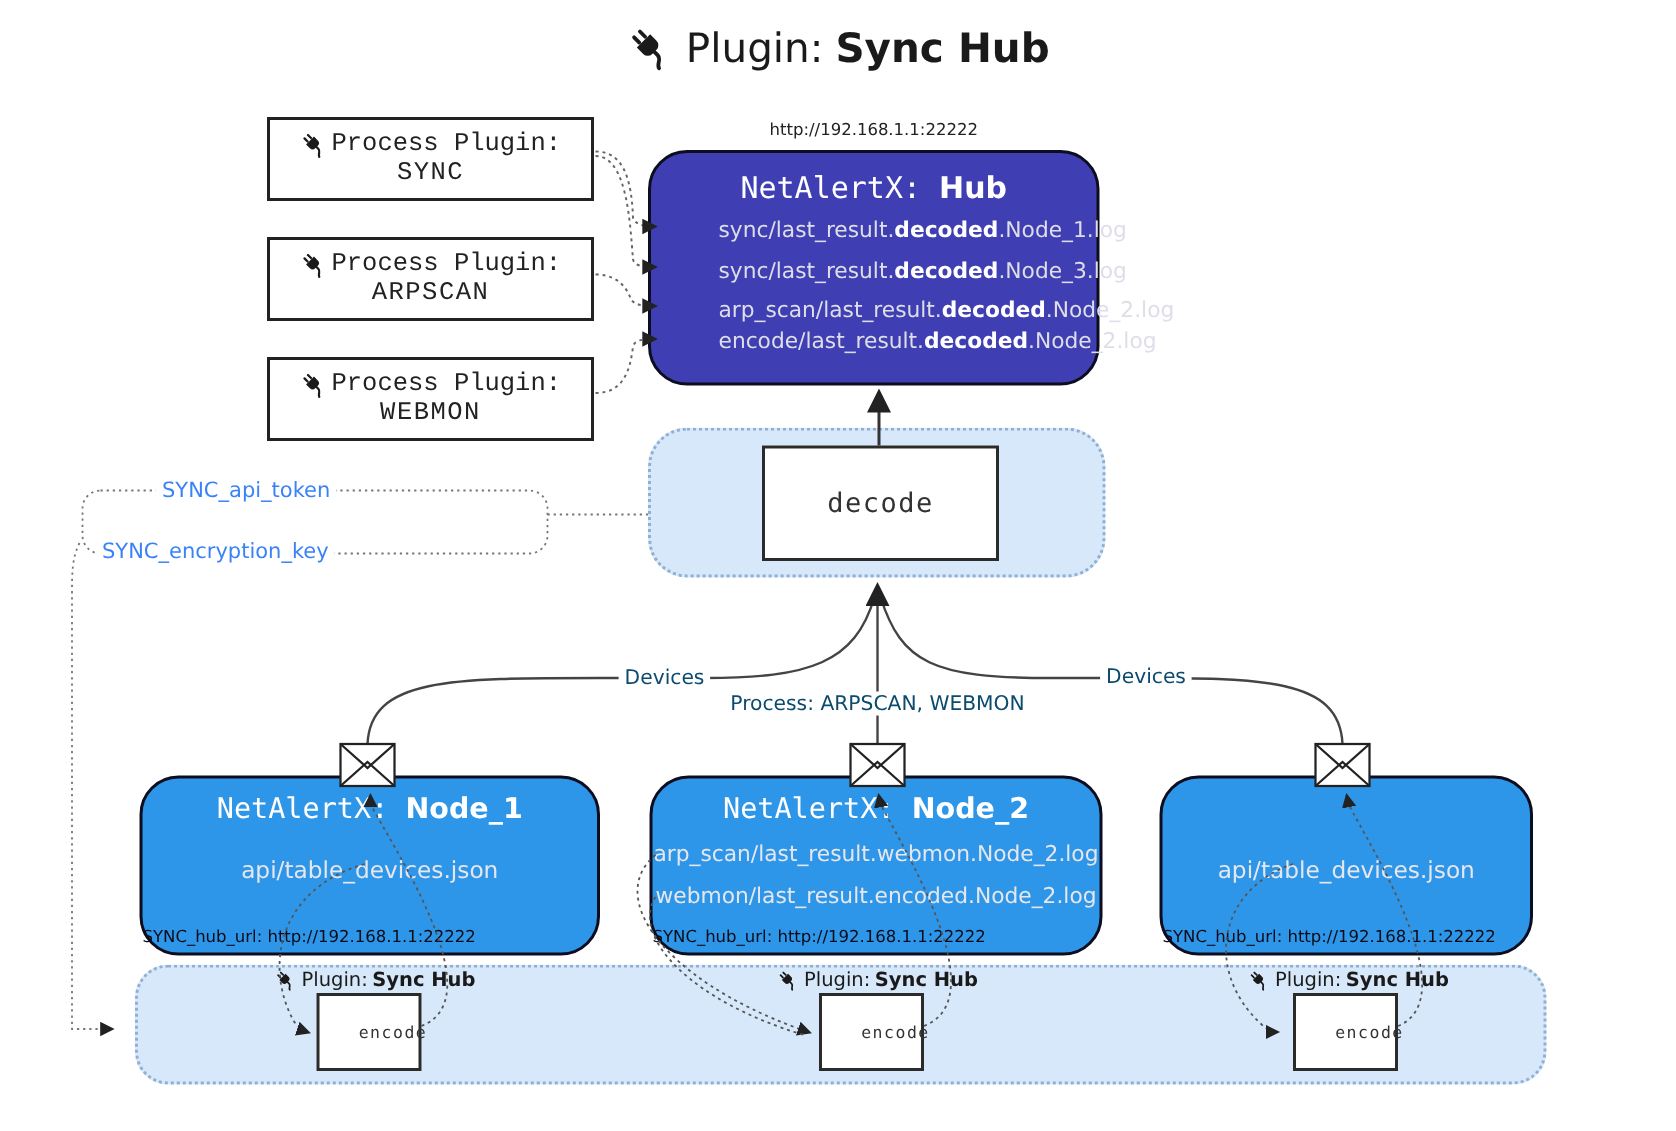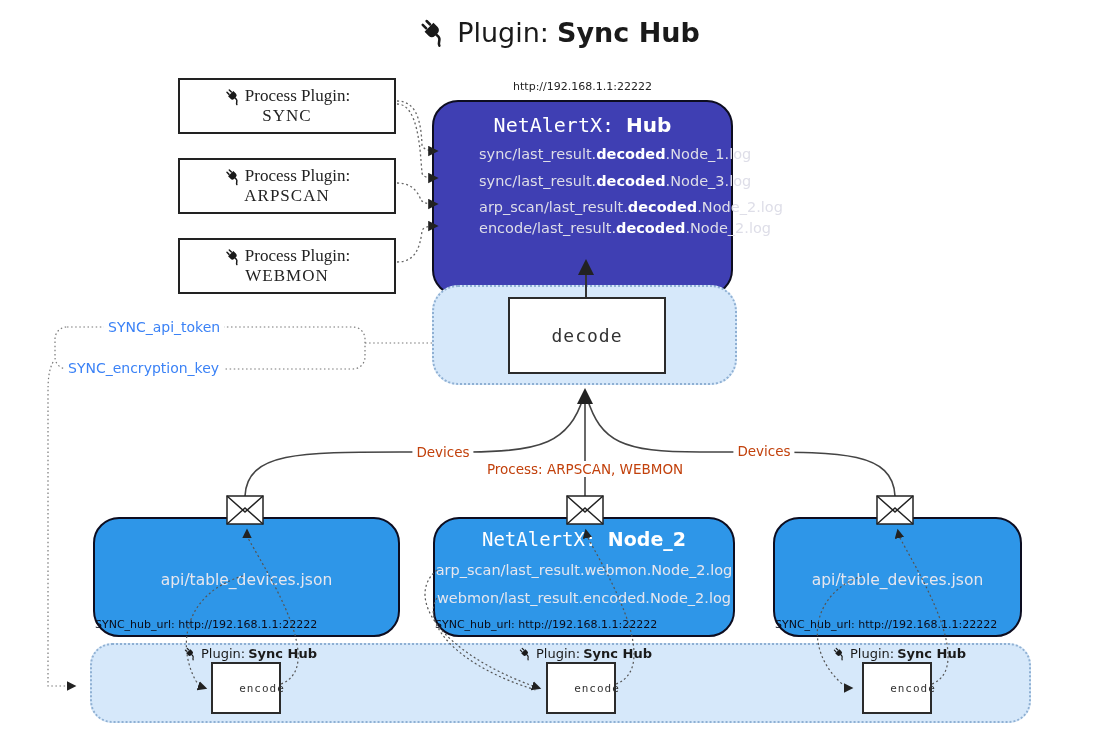--- a/index.html
+++ b/index.html
@@ -16,47 +16,47 @@
 
   
   .title{left:50%; top:16px; transform:translateX(-50%); display:flex; align-items:center; gap:8px;
          font-size:27px; color:#1a1a1a; white-space:nowrap;}
   .title b{font-weight:700;}
   .plug{color:#1a1a1a;}
 
   
   .pbox{left:178px; width:218px; height:56px; border:2px solid #222; background:#fff;
         display:flex; flex-direction:column; align-items:center; justify-content:center;
-        font-family:Liberation Serif, serif; font-size:17px; color:#222;}
+        font-family:Liberation Mono, monospace; font-size:17px; color:#222;}
   .pbox .l1{display:flex; align-items:center; gap:2px;}
   .pbox .l2{letter-spacing:1px;}
 
   
-  .hub{left:432px; top:100px; width:301px; height:196px; background:var(--hub-bg);
+  .hub{left:432px; top:100px; width:301px; height:157px; background:var(--hub-bg);
        border:2px solid #0d0d20; border-radius:26px; color:var(--text-light);}
   .hub-title{position:absolute; top:11px; width:100%; text-align:center; font-size:20px; color:#fff;
        font-family:"DejaVu Sans Mono","Liberation Mono",monospace;}
   .hub-title b{font-family:"DejaVu Sans","Liberation Sans",sans-serif; font-weight:700;}
   .hub-log{position:absolute; left:16px; font-size:14.5px; color:#dedee8; white-space:nowrap;margin-left:29px;}
   .hub-log b{color:#fff; font-weight:700;}
   .hub-url{left:432px; top:80px; width:301px; text-align:center; font-size:11px; color:#222;}
 
   
   .panel{background:var(--panel-bg); border:2px dotted var(--panel-border); border-radius:26px;}
   .decode-panel{left:432px; top:285px; width:305px; height:100px;}
   .proc-box{background:#fff; border:2px solid #2b2b2b; display:flex; align-items:center; justify-content:center;
        font-family:"DejaVu Sans Mono","Liberation Mono",monospace; color:#333;}
   .decode-box{left:508px; top:297px; width:158px; height:77px; font-size:18px; letter-spacing:1px;}
   .encode-box{width:70px; height:52px; font-size:11px; letter-spacing:1px;padding-left:32px;}
 
   
   .cfg-label{font-size:14px; color:#3b82f6; background:#fff; padding:0 4px; white-space:nowrap;}
 
   
-  .edge-label{font-size:13.5px; color:#c2410c; background:#fff; padding:0 4px; white-space:nowrap;
+  .edge-label{font-size:13.5px; color:#0c4a6e; background:#fff; padding:0 4px; white-space:nowrap;
        transform:translate(-50%,-50%);}
 
   
   .node{top:517px; height:120px; background:var(--node-bg); border:2px solid #0d0d20;
         border-radius:26px; color:var(--text-light);}
   .node-title{position:absolute; top:9px; width:100%; text-align:center; font-size:19px; color:#fff;
         font-family:"DejaVu Sans Mono","Liberation Mono",monospace; white-space:nowrap;}
   .node-title b{font-family:"DejaVu Sans","Liberation Sans",sans-serif; font-weight:700;}
   .node-file{position:absolute; width:100%; text-align:center; font-size:15.5px; color:#e6e6ee; white-space:nowrap;}
   .node-url{position:absolute; top:99px; width:100%; text-align:left; font-size:11px; color:#0b0b18;}
@@ -159,20 +159,23 @@
   <div class="el proc-box decode-box">decode</div>
 
   <div class="el cfg-label" style="left:104px; top:319px">SYNC_api_token</div>
   <div class="el cfg-label" style="left:64px; top:360px">SYNC_encryption_key</div>
 
   <div class="el edge-label" style="left:443px; top:452px">Devices</div>
   <div class="el edge-label" style="left:764px; top:451px">Devices</div>
   <div class="el edge-label" style="left:585px; top:469px">Process: ARPSCAN, WEBMON</div>
 
   <div class="el node" style="left:93px; width:307px">
+    <div class="node-title">
+      <span>NetAlertX:</span> <b>Node_1</b>
+    </div>
     <div class="node-file" style="top:52px">api/table_devices.json</div>
     <div class="node-url">SYNC_hub_url: http://192.168.1.1:22222</div>
   </div>
 
   <div class="el node" style="left:433px; width:302px">
     <div class="node-title">
       <span>NetAlertX:</span> <b>Node_2</b>
     </div>
     <div class="node-file" style="top:43px; font-size:14.5px">arp_scan/last_result.webmon.Node_2.log</div>
     <div class="node-file" style="top:71px; font-size:14.5px">webmon/last_result.encoded.Node_2.log</div>

